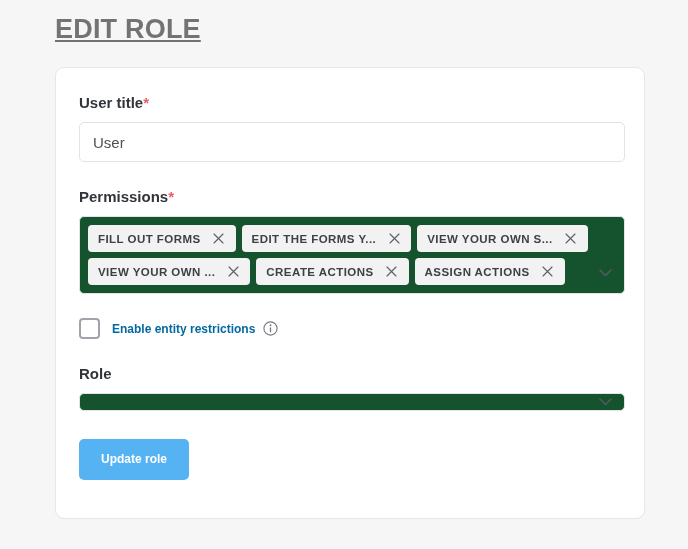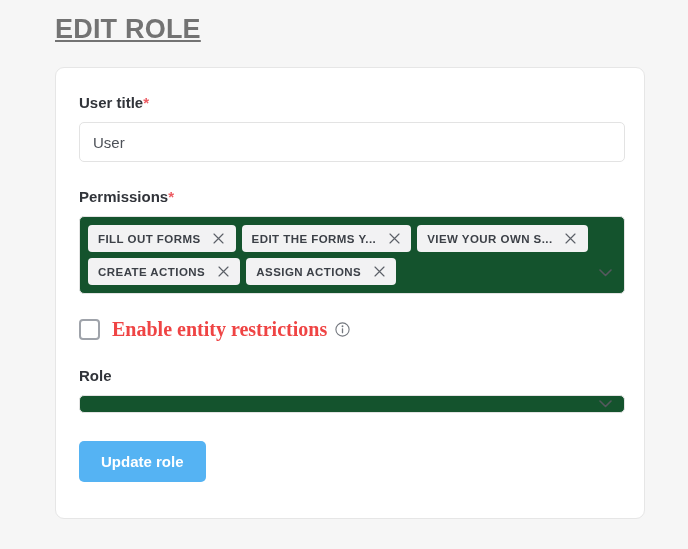--- a/index.html
+++ b/index.html
@@ -164,44 +164,43 @@
     height: 21px;
     border: 2px solid #9fa3aa;
     border-radius: 4px;
     background: #ffffff;
     flex: 0 0 auto;
     cursor: pointer;
   }
 
   .check-label {
     margin-left: 12px;
-    font-size: 20px;
-    font-weight: bold;
-    color: #ef4444;
-    cursor: pointer;
-    font-family: Liberation Serif, serif;
+    font-size: 12px;
+    font-weight: bold;
+    color: #0369a1;
+    cursor: pointer;
   }
 
   .info-icon {
     margin-left: 8px;
     display: inline-flex;
     align-items: center;
     cursor: pointer;
   }
 
   
   .btn-primary {
     margin-top: 28px;
     display: inline-block;
     background: #55b3f3;
     color: #ffffff;
     border: none;
     border-radius: 5px;
     font-family: "Liberation Sans", sans-serif;
-    font-size: 15px;
+    font-size: 12px;
     font-weight: bold;
     padding: 0 22px;
     height: 41px;
     line-height: 41px;
     cursor: pointer;
   }
 </style>
 </head>
 <body>
 
@@ -235,20 +234,28 @@
               <span class="chip">
                 <span class="chip-label">EDIT THE FORMS Y...</span>
                 <span class="chip-x">
                   <svg width="11" height="11" viewBox="0 0 11 11" fill="none" aria-hidden="true">
                     <path d="M1 1L10 10M10 1L1 10" stroke="#5c6067" stroke-width="1.15" stroke-linecap="round"></path>
                   </svg>
                 </span>
               </span>
               <span class="chip">
                 <span class="chip-label">VIEW YOUR OWN S...</span>
+                <span class="chip-x">
+                  <svg width="11" height="11" viewBox="0 0 11 11" fill="none" aria-hidden="true">
+                    <path d="M1 1L10 10M10 1L1 10" stroke="#5c6067" stroke-width="1.15" stroke-linecap="round"></path>
+                  </svg>
+                </span>
+              </span>
+              <span class="chip">
+                <span class="chip-label">VIEW YOUR OWN ...</span>
                 <span class="chip-x">
                   <svg width="11" height="11" viewBox="0 0 11 11" fill="none" aria-hidden="true">
                     <path d="M1 1L10 10M10 1L1 10" stroke="#5c6067" stroke-width="1.15" stroke-linecap="round"></path>
                   </svg>
                 </span>
               </span>
               <span class="chip">
                 <span class="chip-label">CREATE ACTIONS</span>
                 <span class="chip-x">
                   <svg width="11" height="11" viewBox="0 0 11 11" fill="none" aria-hidden="true">

